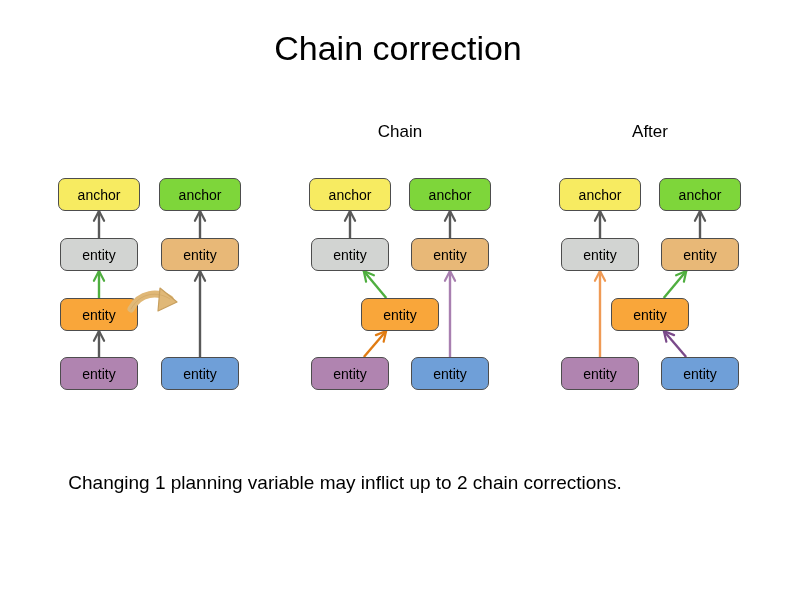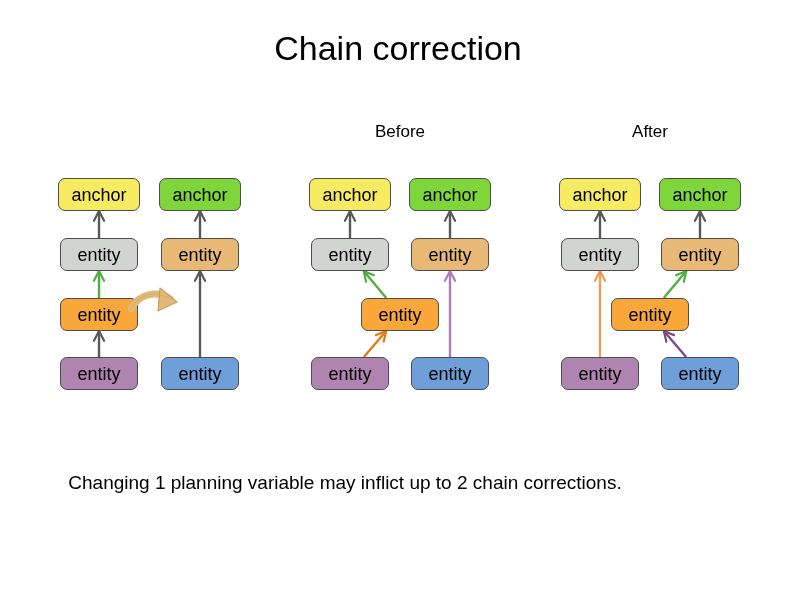--- a/index.html
+++ b/index.html
@@ -55,21 +55,21 @@
     line-height: 26px;
     color: #000000;
     white-space: nowrap;
   }
 
   .node {
     position: absolute;
     box-sizing: border-box;
     border: 1px solid #4d4d4d;
     border-radius: 7px;
-    font-size: 18px;
+    font-size: 14px;
     line-height: 1;
     display: flex;
     align-items: center;
     justify-content: center;
     color: #000000;
     z-index: 3;
   }
   svg.edges {
     position: absolute;
     left: 0;
@@ -82,21 +82,21 @@
   }
   svg.edges.over { z-index: 4; }
 </style>
 </head>
 <body>
 
 <div id="slide">
 
   <div id="title">Chain correction</div>
 
-  <div class="group-label" id="label-before">Before</div>
+  <div class="group-label" id="label-before">Chain</div>
   <div class="group-label" id="label-after">After</div>
 
   <svg class="edges" id="edge-layer" viewBox="0 0 800 600">
       <g>
         <line x1="99" y1="238" x2="99" y2="211" stroke="#595959" stroke-width="2.4"></line>
         <line x1="99" y1="211" x2="104.07957093095631" y2="220.75694415057214" stroke="#595959" stroke-width="2.2" stroke-linecap="round"></line>
         <line x1="99" y1="211" x2="93.92042906904369" y2="220.75694415057214" stroke="#595959" stroke-width="2.2" stroke-linecap="round"></line>
       </g>
       <g>
         <line x1="200" y1="238" x2="200" y2="211" stroke="#595959" stroke-width="2.4"></line>

